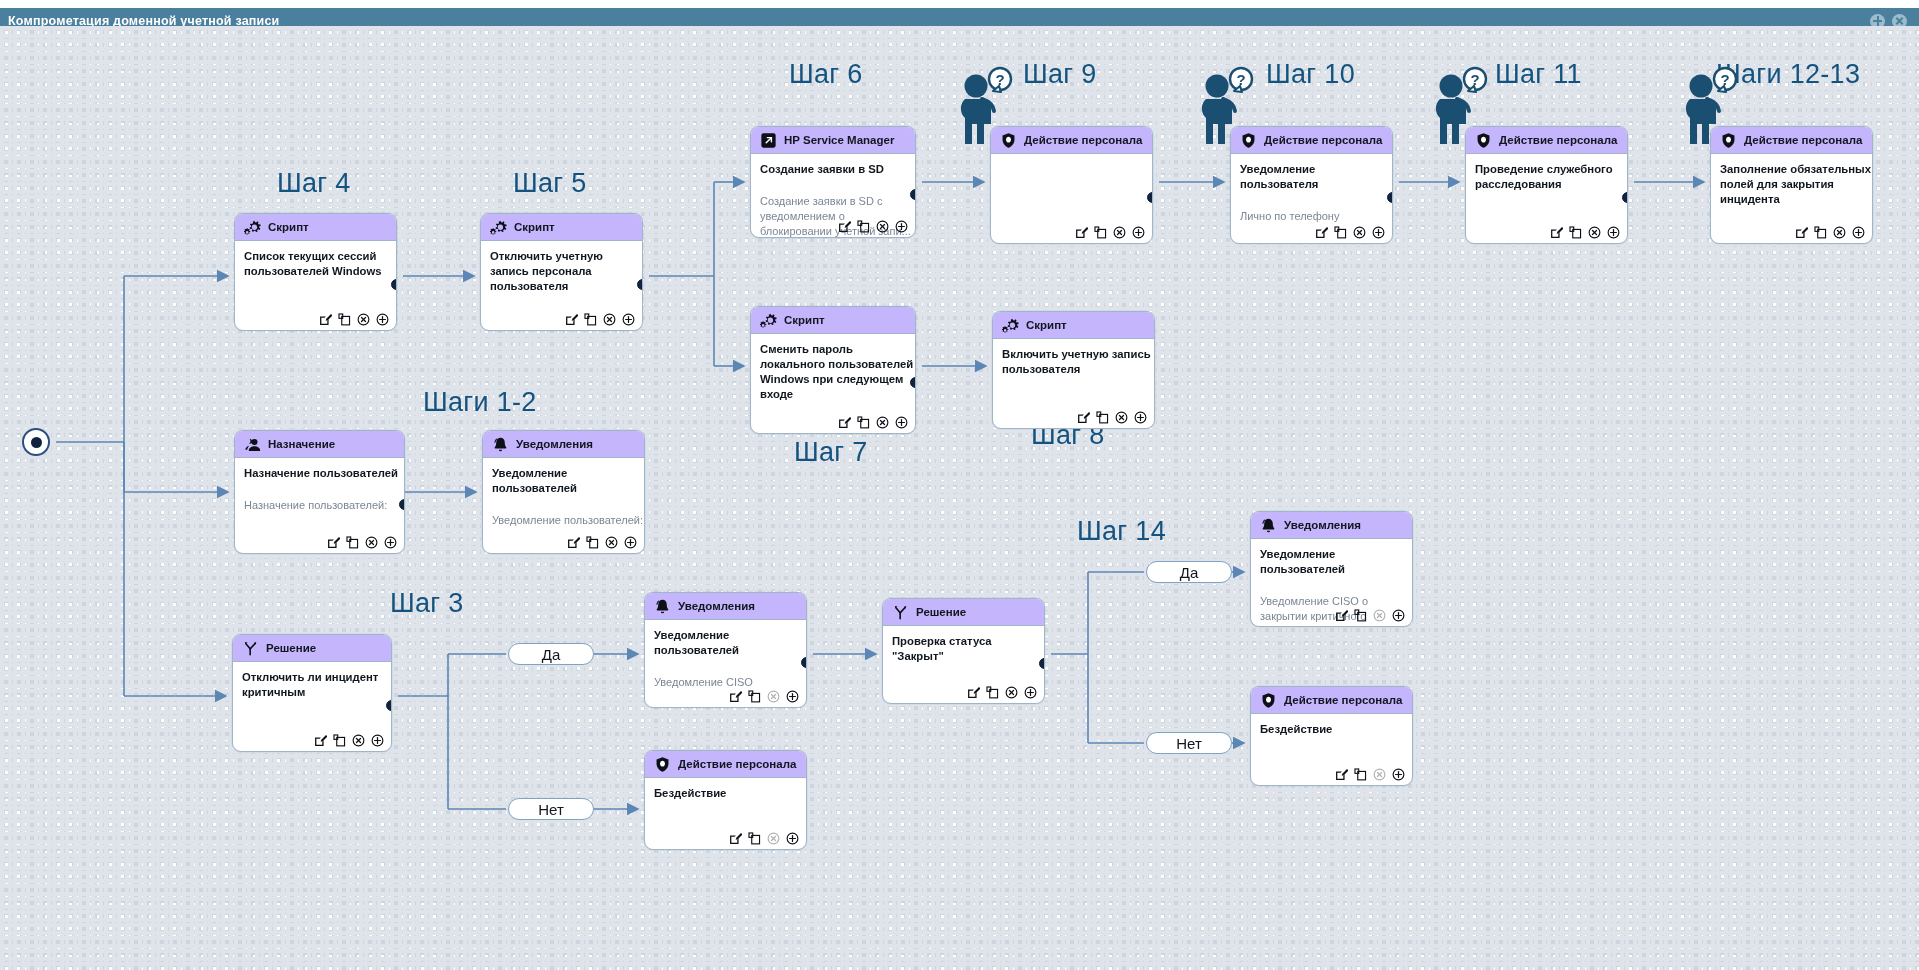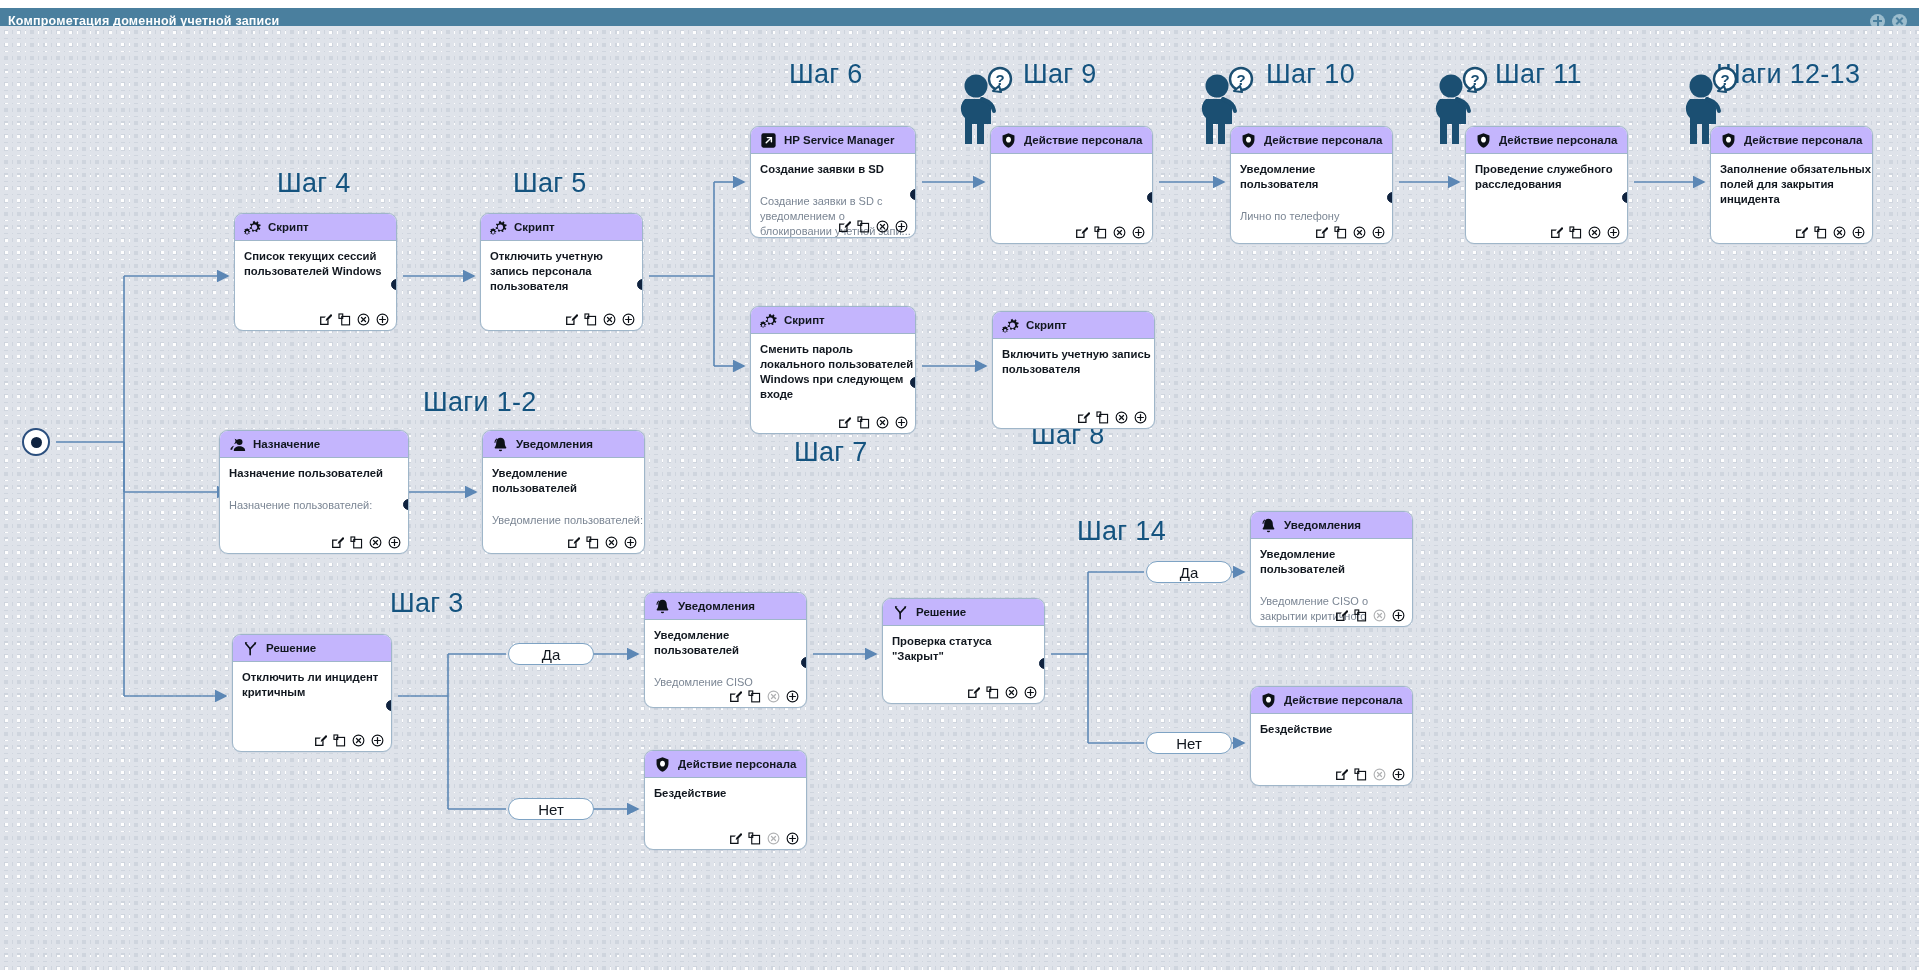--- a/index.html
+++ b/index.html
@@ -668,21 +668,21 @@
             <span class="tool"><svg width="13" height="13" viewBox="0 0 16 16">
                 <circle cx="8" cy="8" r="6.6" fill="none" stroke="#0d1117" stroke-width="1.4"></circle>
                 <g stroke="#0d1117" stroke-width="1.5" stroke-linecap="round">
                   <path d="M8 4.4 V11.6"></path>
                   <path d="M4.4 8 H11.6"></path>
                 </g>
               </svg></span>
           </div>
         </div>
       </div>
-      <div class="node" style="left: 219px; top: 404px; width: 190px; height: 124px;">
+      <div class="node" style="left: 234px; top: 404px; width: 171px; height: 124px;">
         <div class="node-head">
           <span class="hd-icon">
             <svg width="17" height="17" viewBox="0 0 20 20">
               <g fill="#0d1117">
                 <circle cx="12.3" cy="7" r="3.6"></circle>
                 <path d="M5.6 17.6c0-3.5 3-5.4 6.7-5.4s6.7 1.9 6.7 5.4z"></path>
                 <path d="M6.6 3.2a3.1 3.1 0 0 1 2.1 5.4 4.6 4.6 0 0 1-2.9.5 4.4 4.4 0 0 0 .8-5.9z"></path>
                 <path d="M1.6 16.2c.2-2.6 1.9-4.2 4.3-4.8a9 9 0 0 0-2.2 4.8z"></path>
               </g>
             </svg>

